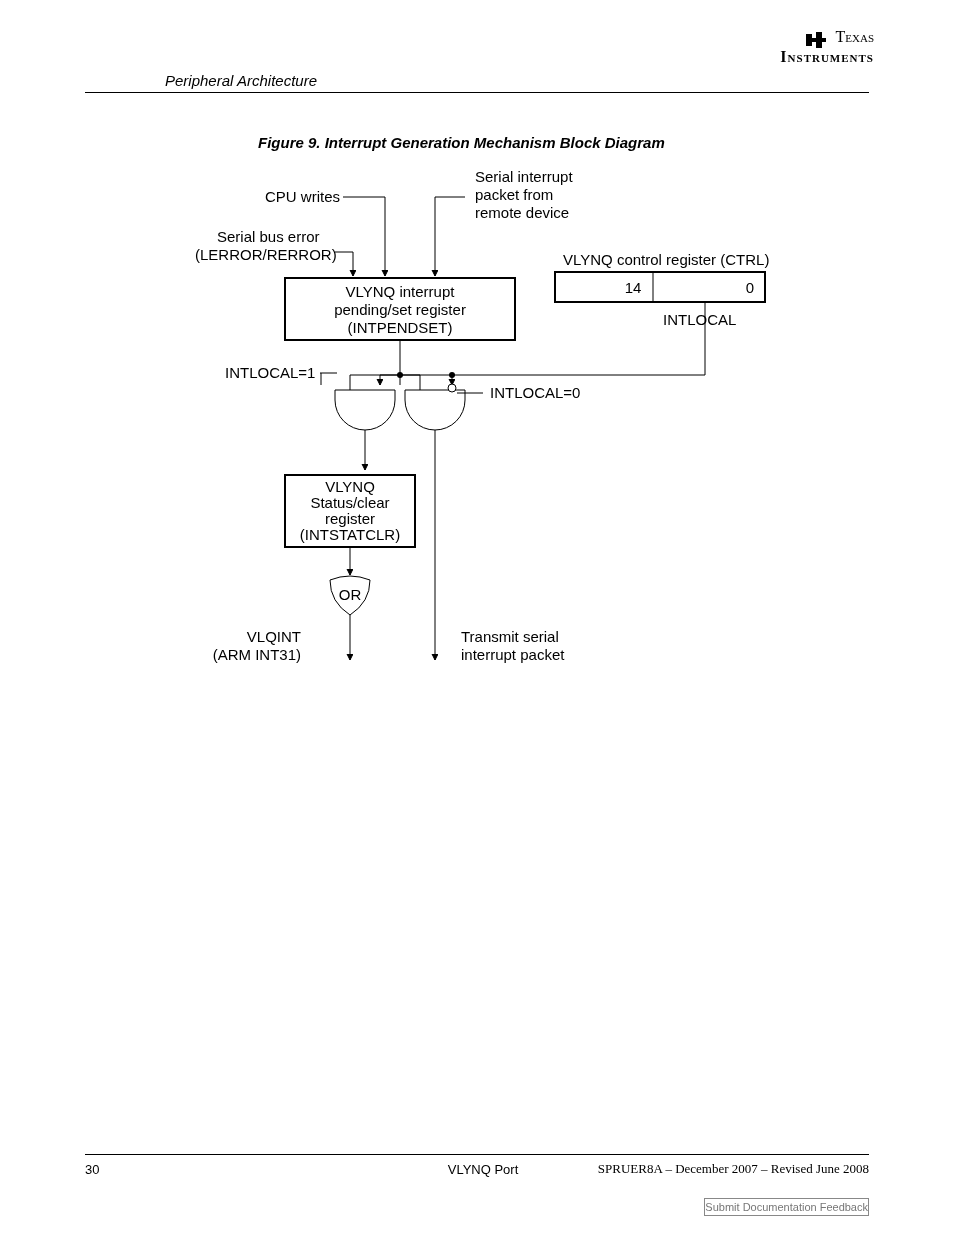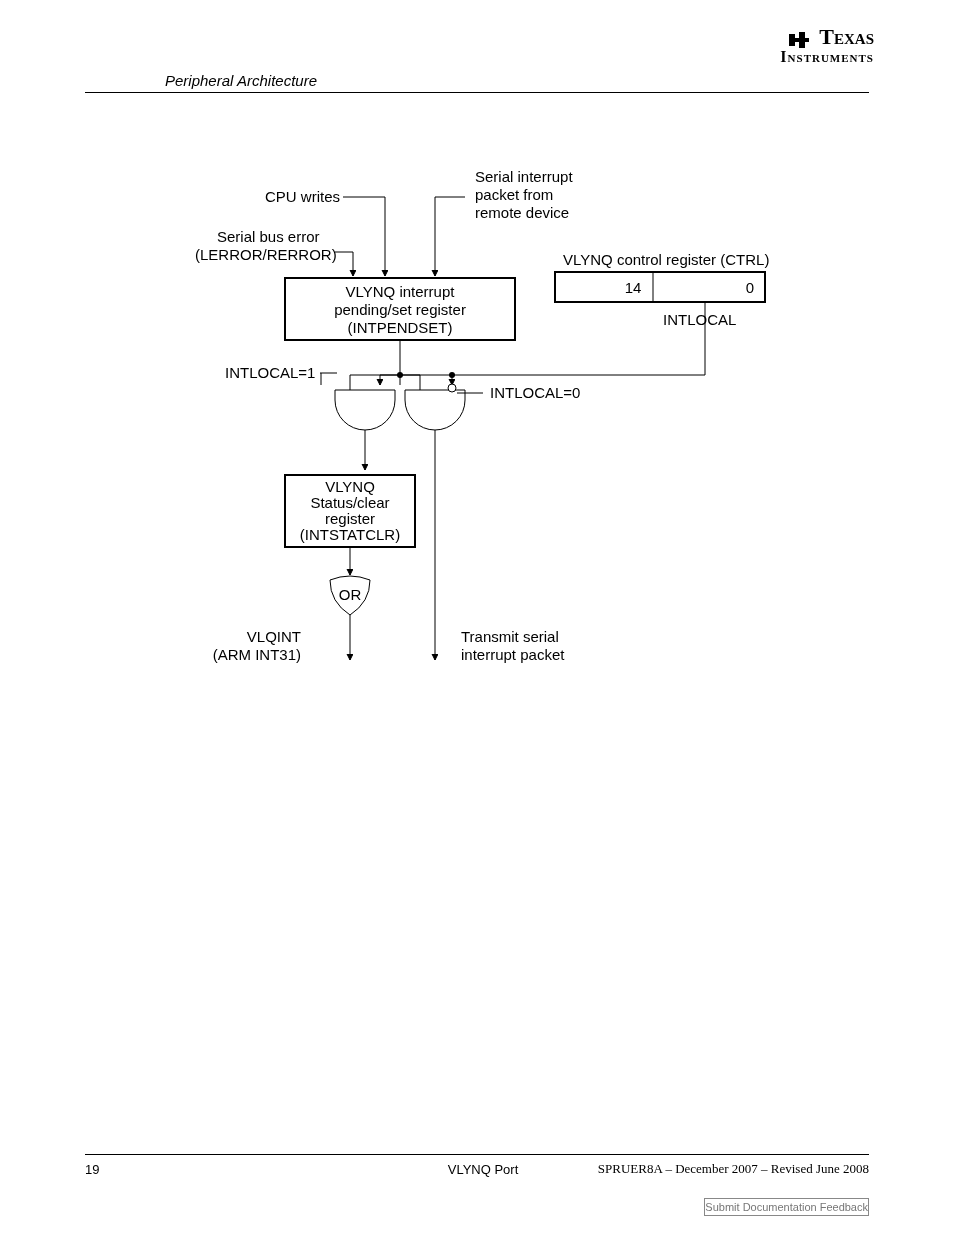--- a/index.html
+++ b/index.html
@@ -1,19 +1,19 @@
 <!DOCTYPE html>
 <html><head>
 <meta charset="utf-8">
 <style>
   html,body{margin:0;padding:0;background:#fff;font-family:Arial,Helvetica,sans-serif;color:#000;}
   .page{width:954px;height:1235px;position:relative;}
   .header{position:absolute;top:30px;left:80px;right:80px;height:70px;}
   .ti-logo{position:absolute;right:0;top:0;font-family:"Times New Roman",serif;font-variant:small-caps;font-size:16px;line-height:14px;text-align:right;}
-  .ti-logo .tag{font-size:22px;letter-spacing:0px;font-weight:bold;}
+  .ti-logo .tag{font-size:16px;letter-spacing:0px;font-weight:normal;}
   .ti-logo .tag2{font-size:16px;letter-spacing:1px;font-weight:bold;text-align:right;}
   .rule{position:absolute;top:92px;left:85px;right:85px;border-top:1px solid #000;}
   .section{position:absolute;top:42px;left:85px;font-size:15px;font-style:italic;}
   .figcap{position:absolute;top:134px;left:258px;font-size:15px;font-style:italic;font-weight:bold;}
   .svgwrap{position:absolute;top:160px;left:85px;}
   .footer-rule{position:absolute;left:85px;right:85px;top:1154px;border-top:1px solid #000;}
   .footer{position:absolute;left:85px;right:85px;top:1162px;font-size:13px;}
   .footer .pg{position:absolute;left:0;top:0;}
   .footer .title{position:absolute;left:12px;right:0;top:0;text-align:center;}
   .footer .doc{position:absolute;right:0;top:0;text-align:right;line-height:14px;font-family:Liberation Serif, serif;}
@@ -32,20 +32,21 @@
     <div class="ti-logo">
       <svg width="28" height="20" viewBox="0 0 28 20" style="vertical-align:top;">
         <path d="M2 4 h6 v4 h4 v-6 h6 v6 h4 v4 h-4 v6 h-6 v-6 h-4 v4 h-6 z" fill="#000"></path>
       </svg>
       <span class="tag">Texas</span><br>
       <span class="tag2">Instruments</span>
     </div>
   </div>
   <div class="rule"></div>
 
+  <div class="figcap">Figure 9. Interrupt Generation Mechanism Block Diagram</div>
 
   <div class="svgwrap">
     <svg width="784" height="560" viewBox="0 0 784 560">
 
       <defs>
         <marker id="ah" markerWidth="8" markerHeight="8" refX="6" refY="3" orient="auto">
           <path d="M0,0 L6,3 L0,6 z" class="arrowhead"></path>
         </marker>
       </defs>
 
@@ -127,20 +128,20 @@
       <text x="216" y="482" text-anchor="end">VLQINT</text>
       <text x="216" y="500" text-anchor="end">(ARM INT31)</text>
 
       <text x="376" y="482">Transmit serial</text>
       <text x="376" y="500">interrupt packet</text>
     </svg>
   </div>
 
   <div class="footer-rule"></div>
   <div class="footer">
-    <div class="pg">19</div>
+    <div class="pg">30</div>
     <div class="title">VLYNQ Port</div>
     <div class="doc">
       <span>SPRUER8A – December 2007 – Revised June 2008</span>
     </div>
   </div>
   <div class="feedback">Submit Documentation Feedback</div>
 </div>
 
 </body></html>

